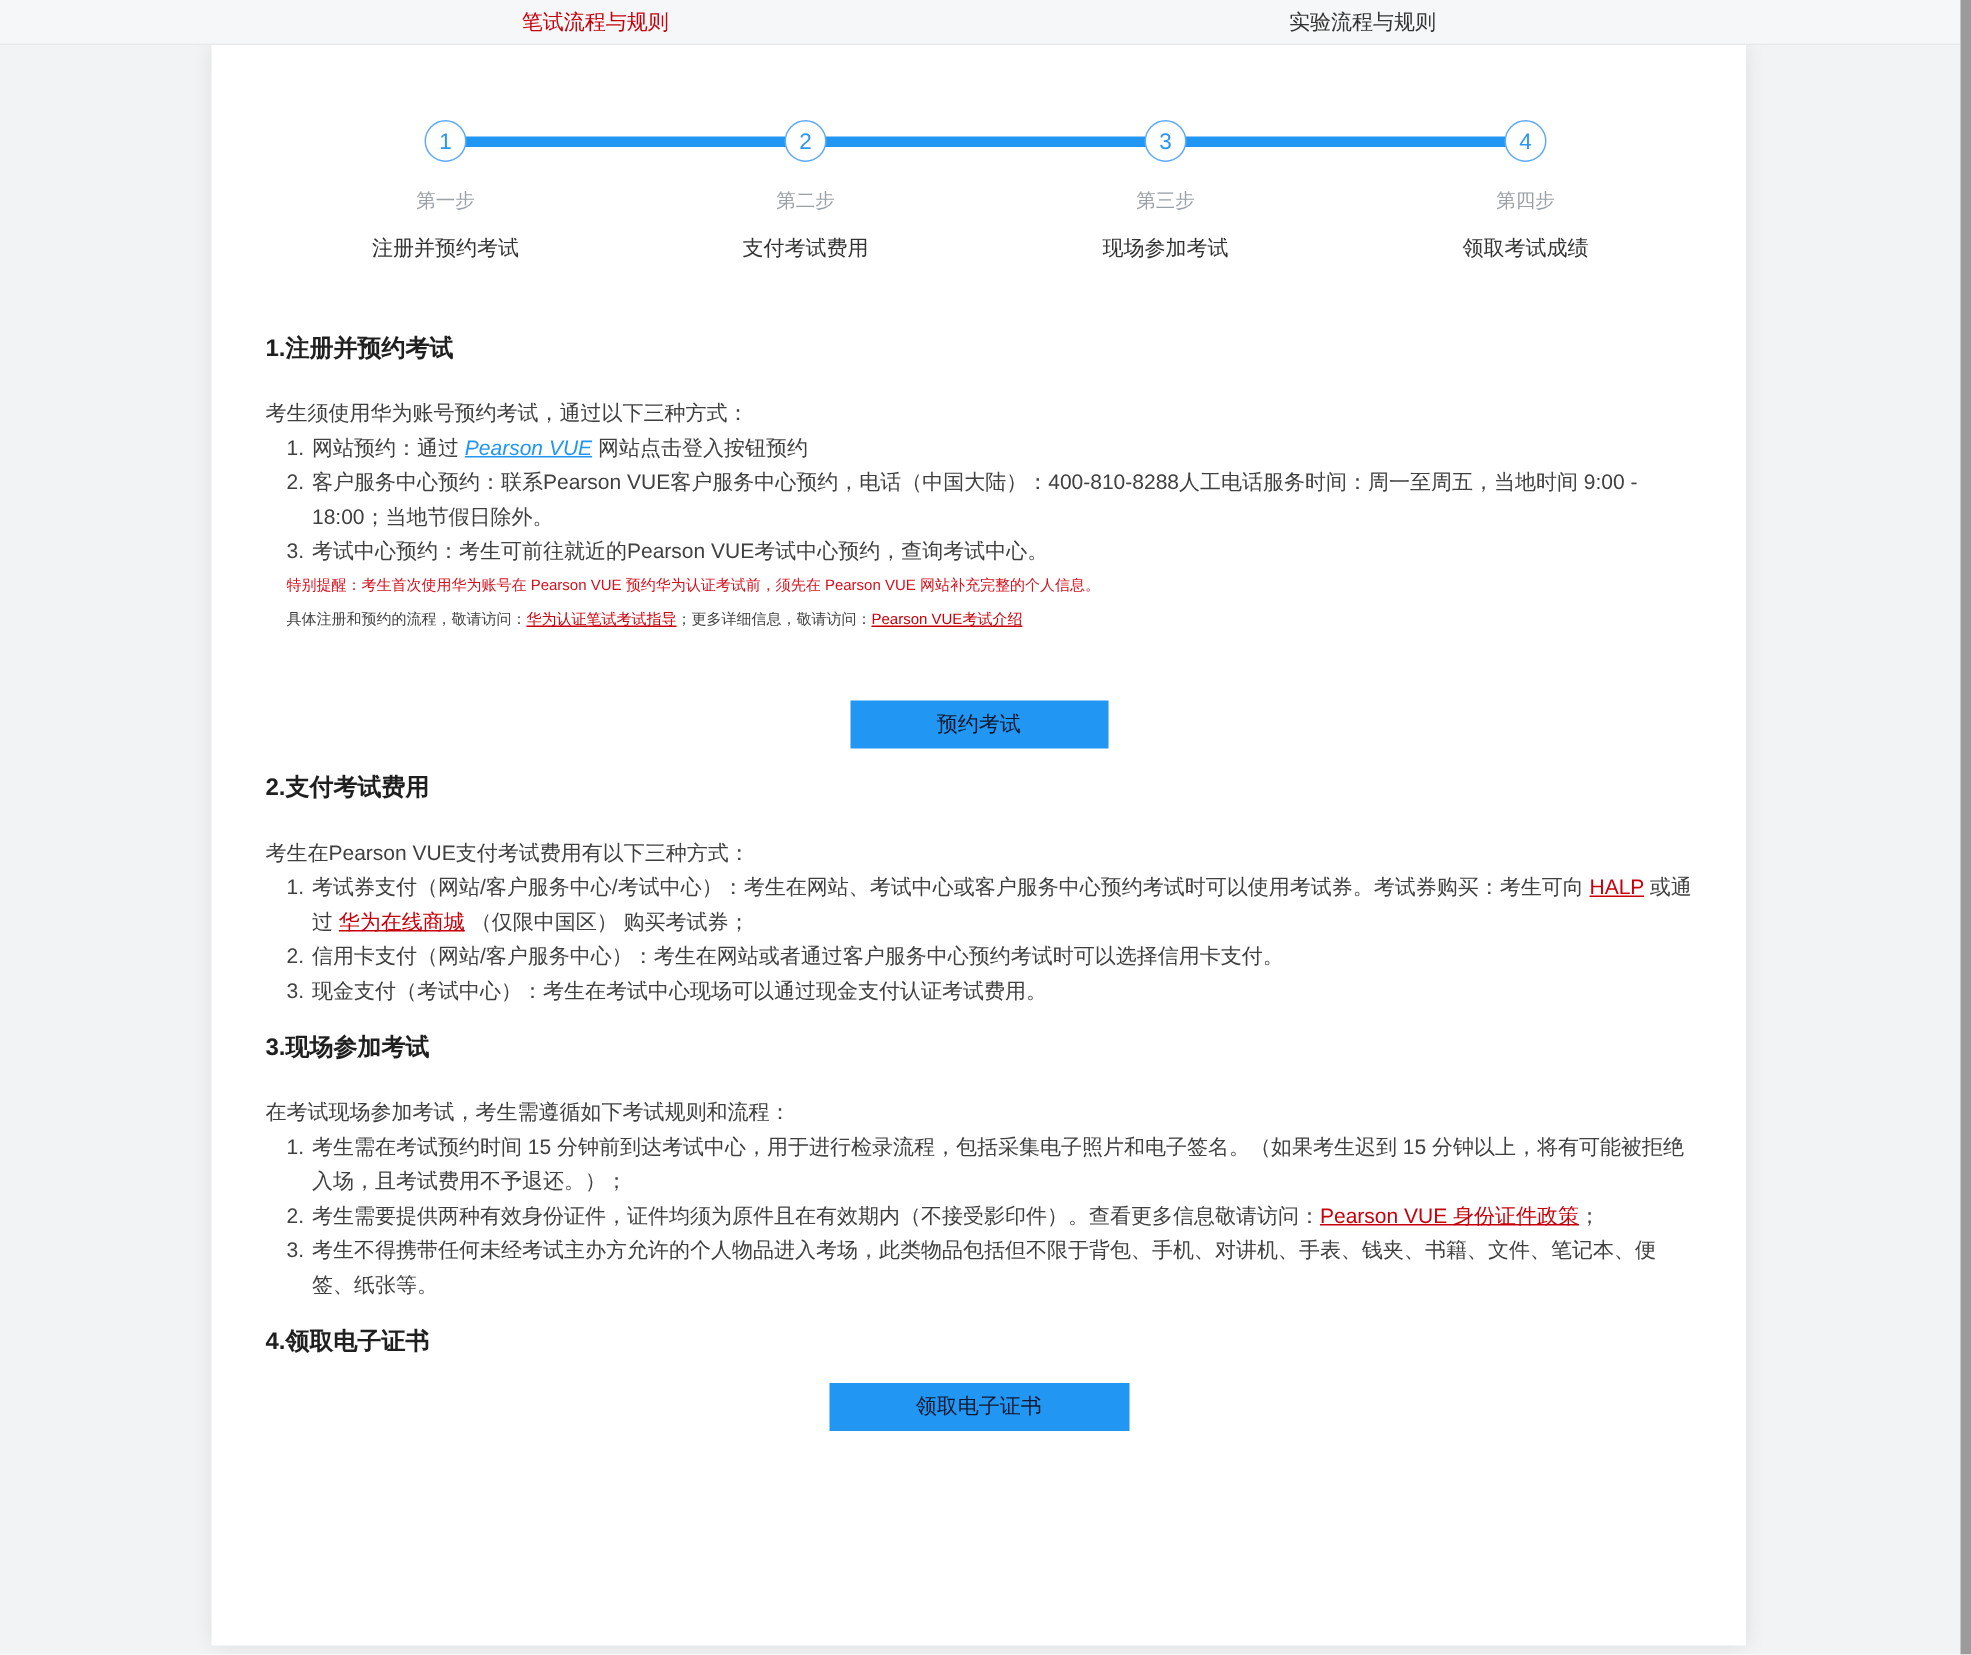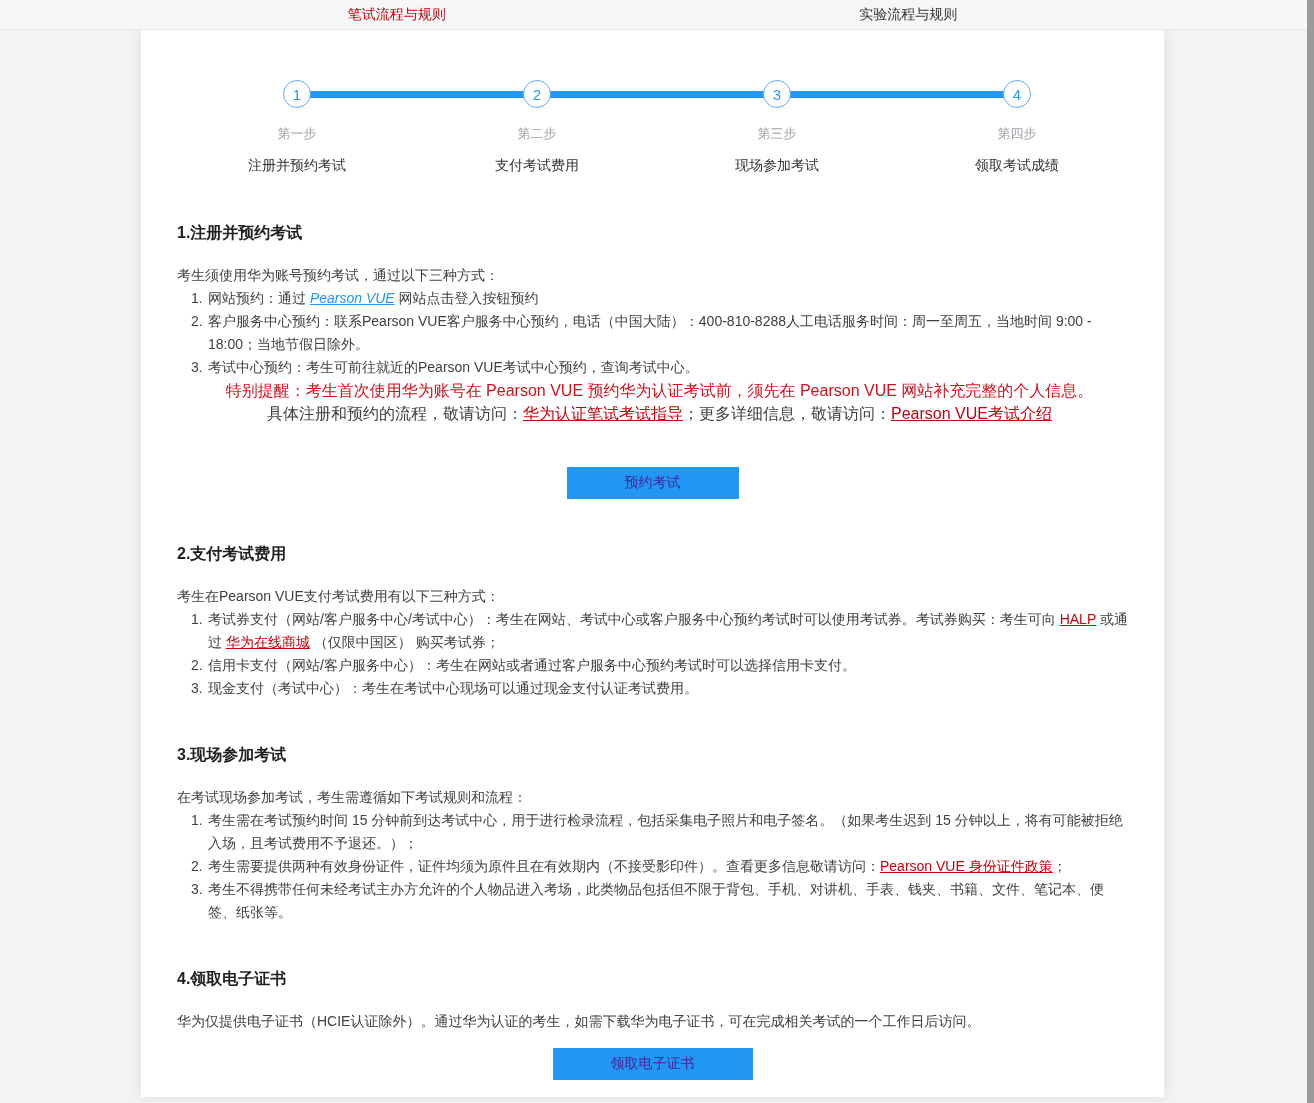--- a/index.html
+++ b/index.html
@@ -43,37 +43,37 @@
   .circle {
     width: 28px; height: 28px; border-radius: 50%;
     background: #fff; border: 1px solid #5dabf8; color: #2b96f5;
     font-size: 15px; display: flex; align-items: center; justify-content: center;
   }
   .step-label { margin-top: 17px; font-size: 13px; color: #9aa0a6; line-height: 17px; }
   .step-title { margin-top: 14px; font-size: 14px; color: #333; line-height: 19px; }
   
   .section-heading {
     font-size: 16px; font-weight: bold; color: #1f1f1f;
-    line-height: 22px; margin-top: 44px;
+    line-height: 22px; margin-top: 16px;
   }
   .section-heading.first { margin-top: 46px; }
   .intro { font-size: 14px; line-height: 22px; margin: 20px 0 1px; color: #404040; }
   ol.plain { list-style: none; counter-reset: n; padding-left: 14px; font-size: 14px; }
   ol.plain li { counter-increment: n; position: relative; padding-left: 17px; line-height: 23px; }
   ol.plain li::before { content: counter(n) ". "; position: absolute; left: 0; }
-  .indent { margin-left: 14px; font-size: 16px; line-height: 23px; text-align: center; }
+  .indent { margin-left: 14px; font-size: 10px; line-height: 23px; }
   .notice { color: #d4101c; }
   a { cursor: pointer; }
   .blue-link { color: #2196f3; text-decoration: underline; font-style: italic; }
   .red-link { color: #c7000b; text-decoration: underline; }
   .action-row { display: flex; justify-content: center; }
   .action-row.first-btn { margin-top: 42px; }
   .action-row.last-btn { margin-top: 16px; }
   .btn {
-    background: #2196f3; color: #4c1d95; border: none; font-size: 14px;
+    background: #2196f3; color: #0f172a; border: none; font-size: 14px;
     height: 32px; cursor: pointer; font-family: inherit;
   }
   .btn.w172 { width: 172px; }
   .btn.w200 { width: 200px; }
   
   .scrollbar {
     position: absolute; right: 0; top: 0; width: 7px; height: 1103px;
     background: #9b9b9b; z-index: 5; cursor: pointer;
   }
 </style>
@@ -145,21 +145,20 @@
     <p class="intro">在考试现场参加考试，考生需遵循如下考试规则和流程：</p>
     <ol class="plain">
       <li>考生需在考试预约时间 15 分钟前到达考试中心，用于进行检录流程，包括采集电子照片和电子签名。（如果考生迟到 15 分钟以上，将有可能被拒绝入场，且考试费用不予退还。）；</li>
       <li><span>考生需要提供两种有效身份证件，证件均须为原件且在有效期内（不接受影印件）。查看更多信息敬请访问：</span><a class="red-link">Pearson VUE 身份证件政策</a><span>；</span></li>
       <li>考生不得携带任何未经考试主办方允许的个人物品进入考场，此类物品包括但不限于背包、手机、对讲机、手表、钱夹、书籍、文件、笔记本、便签、纸张等。</li>
     </ol>
   </section>
 
   <section>
     <h2 class="section-heading">4.领取电子证书</h2>
-    <p class="intro">华为仅提供电子证书（HCIE认证除外）。通过华为认证的考生，如需下载华为电子证书，可在完成相关考试的一个工作日后访问。</p>
     <div class="action-row last-btn">
       <button class="btn w200">领取电子证书</button>
     </div>
   </section>
 
 </main>
 
 <div class="scrollbar"></div>
 
 </body></html>

